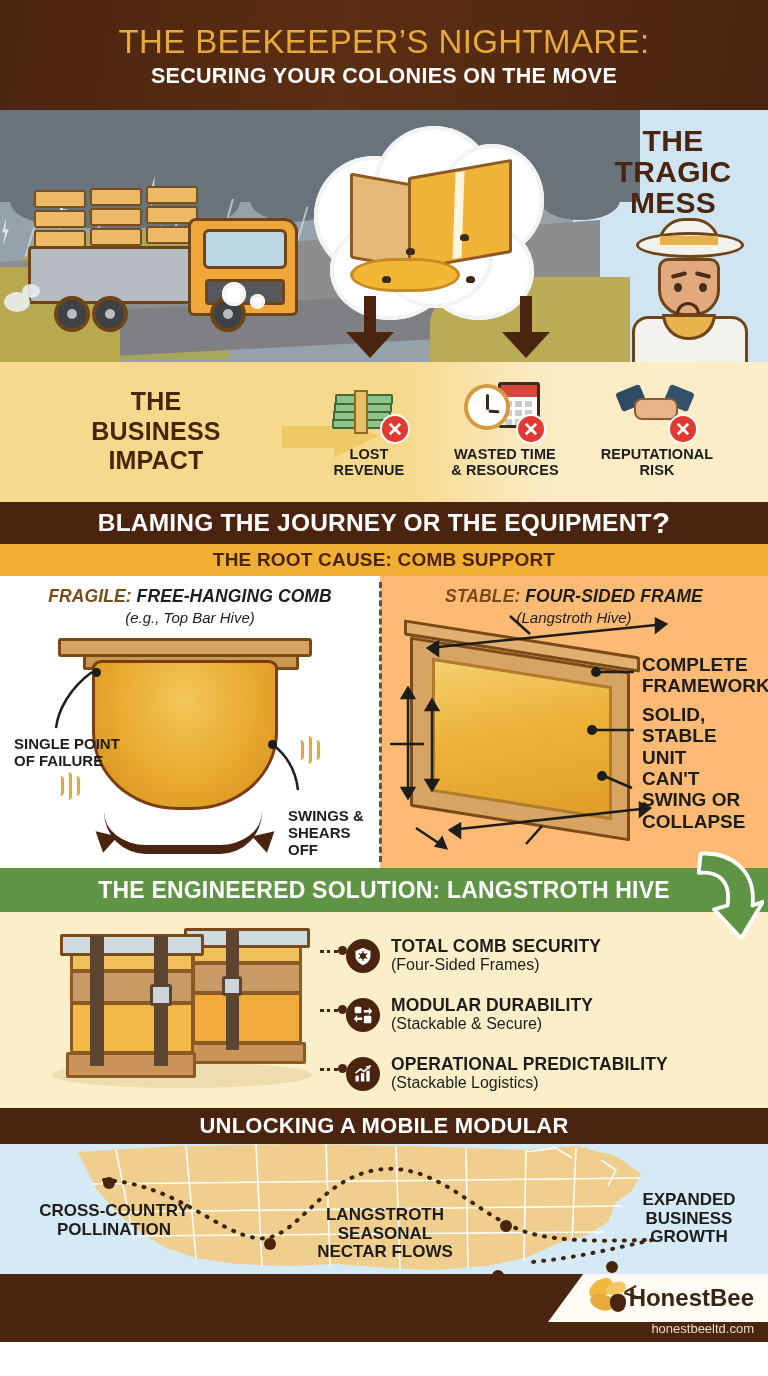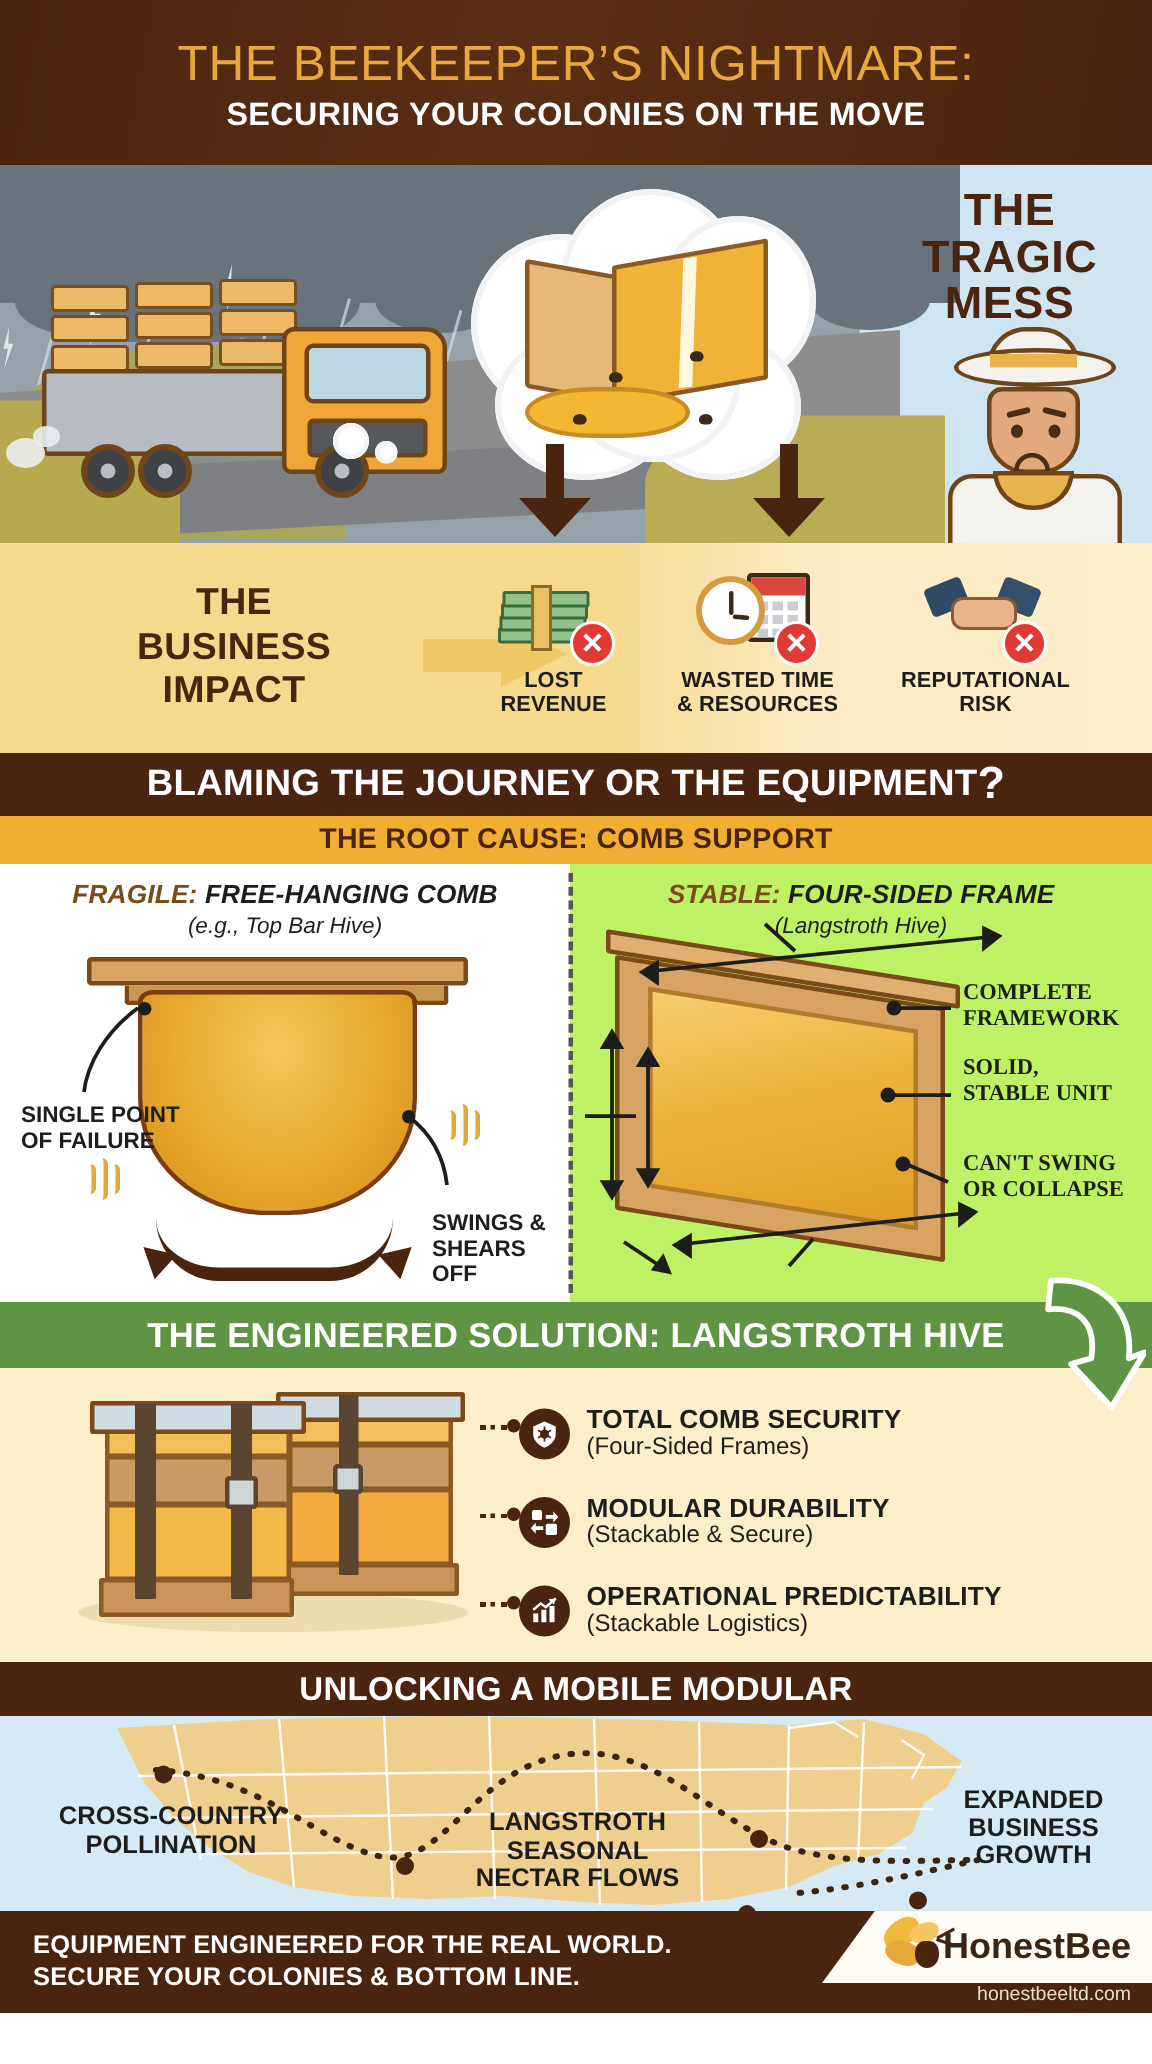--- a/index.html
+++ b/index.html
@@ -147,21 +147,21 @@
      display:flex; align-items:center; justify-content:center; }
   .blame span{ color:#fff; font-weight:bold; font-size:24.5px; letter-spacing:.2px; }
   .blame .qm{ color:#fff; font-size:30px; font-weight:bold; }
   .rootcause{ height:32px; width:100%; background:#f0ae33;
      display:flex; align-items:center; justify-content:center; }
   .rootcause span{ color:#4b2410; font-weight:bold; font-size:19px; letter-spacing:.2px; }
 
   
   .compare{ position:relative; height:292px; width:100%; display:flex; }
   .cmpL{ position:relative; width:380px; height:100%; background:#ffffff; }
-  .cmpR{ position:relative; width:388px; height:100%; background:#bef264; }
+  .cmpR{ position:relative; width:388px; height:100%; background:#fdba74; }
   .dashdiv{ position:absolute; left:379px; top:6px; width:0; height:280px;
      border-left:3px dashed #555; z-index:5;}
   .cmpHead{ text-align:center; padding-top:10px;font-style:italic; }
   .cmpHead .t1{ font-weight:bold; font-size:17.5px; color:#1d1d1b; letter-spacing:.1px;}
   .cmpHead .t1 b{ color:#7a4a18; }
   .cmpHead .t2{ font-size:15px; color:#1d1d1b; margin-top:2px;}
 
   .topbar{ position:absolute; left:58px; top:62px; width:254px; height:19px; background:#d8a463;
      border:3px solid #7a4a18; border-radius:3px;}
   .topbar:after{ content:''; position:absolute; left:22px; top:16px; width:210px;height:10px;
@@ -187,21 +187,21 @@
 
   
   .frameWrap{ position:absolute; left:30px; top:78px; width:220px; height:170px; }
   .frOuter{ position:absolute; inset:0; background:#d8a463; border:3px solid #7a4a18;
      transform:skewY(9deg); border-radius:2px; }
   .frInner{ position:absolute; left:22px; top:18px; right:18px; bottom:18px;
      background:linear-gradient(160deg,#f5cf6e 0%,#edb23a 45%,#e09f26 100%);
      border:3px solid #b07b2a; transform:skewY(9deg);}
   .frTopBar{ position:absolute; left:-6px; top:-16px; width:236px;height:16px;background:#e0b072;
      border:3px solid #7a4a18; transform:skewY(9deg); border-radius:2px;}
-  .rlbl{ position:absolute; font-weight:bold; font-size:15px; color:#1d1d1b; line-height:1.12;font-family:Liberation Serif, serif; }
+  .rlbl{ position:absolute; font-weight:bold; font-size:19px; color:#1d1d1b; line-height:1.12; }
 
   
   .greenband{ position:relative; height:44px; width:100%; background:#5e9444;
      display:flex; align-items:center; justify-content:center;}
   .greenband span{ color:#fff; font-weight:bold; font-size:23px; letter-spacing:.2px; }
   .greenArrow{ position:absolute; right:4px; top:-22px; width:96px; height:96px; z-index:6;}
 
   
   .solution{ position:relative; height:196px; width:100%; background:#fbeec9; }
   .hiveArt{ position:absolute; left:30px; top:12px; width:300px; height:172px; }
@@ -666,24 +666,20 @@
       <div>NECTAR FLOWS</div>
     </div>
     <div class="mapLbl" style="left:614px;top:47px;width:150px;">
       <div>EXPANDED</div>
       <div>BUSINESS</div>
       <div>GROWTH</div>
     </div>
   </div>
 
   <div class="footer">
-    <div class="fTag">
-      <div>EQUIPMENT ENGINEERED FOR THE REAL WORLD.</div>
-      <div>SECURE YOUR COLONIES &amp; BOTTOM LINE.</div>
-    </div>
     <div class="logoPlate">
       <span class="beeGlyph">
         <span class="wing" style="left:2px;top:0px;width:26px;height:17px;transform:rotate(-28deg);"></span>
         <span class="wing" style="left:4px;top:14px;width:24px;height:16px;transform:rotate(24deg);background:#e8a93c;"></span>
         <span class="wing" style="left:20px;top:2px;width:20px;height:13px;transform:rotate(-12deg);background:#f5c763;"></span>
         <span class="beeBody"></span>
         <span style="position:absolute;left:38px;top:8px;width:13px;height:2px;background:#4b2410;transform:rotate(-28deg);"></span>
         <span style="position:absolute;left:38px;top:14px;width:13px;height:2px;background:#4b2410;transform:rotate(18deg);"></span>
       </span>
       <span class="logoName">HonestBee</span>

